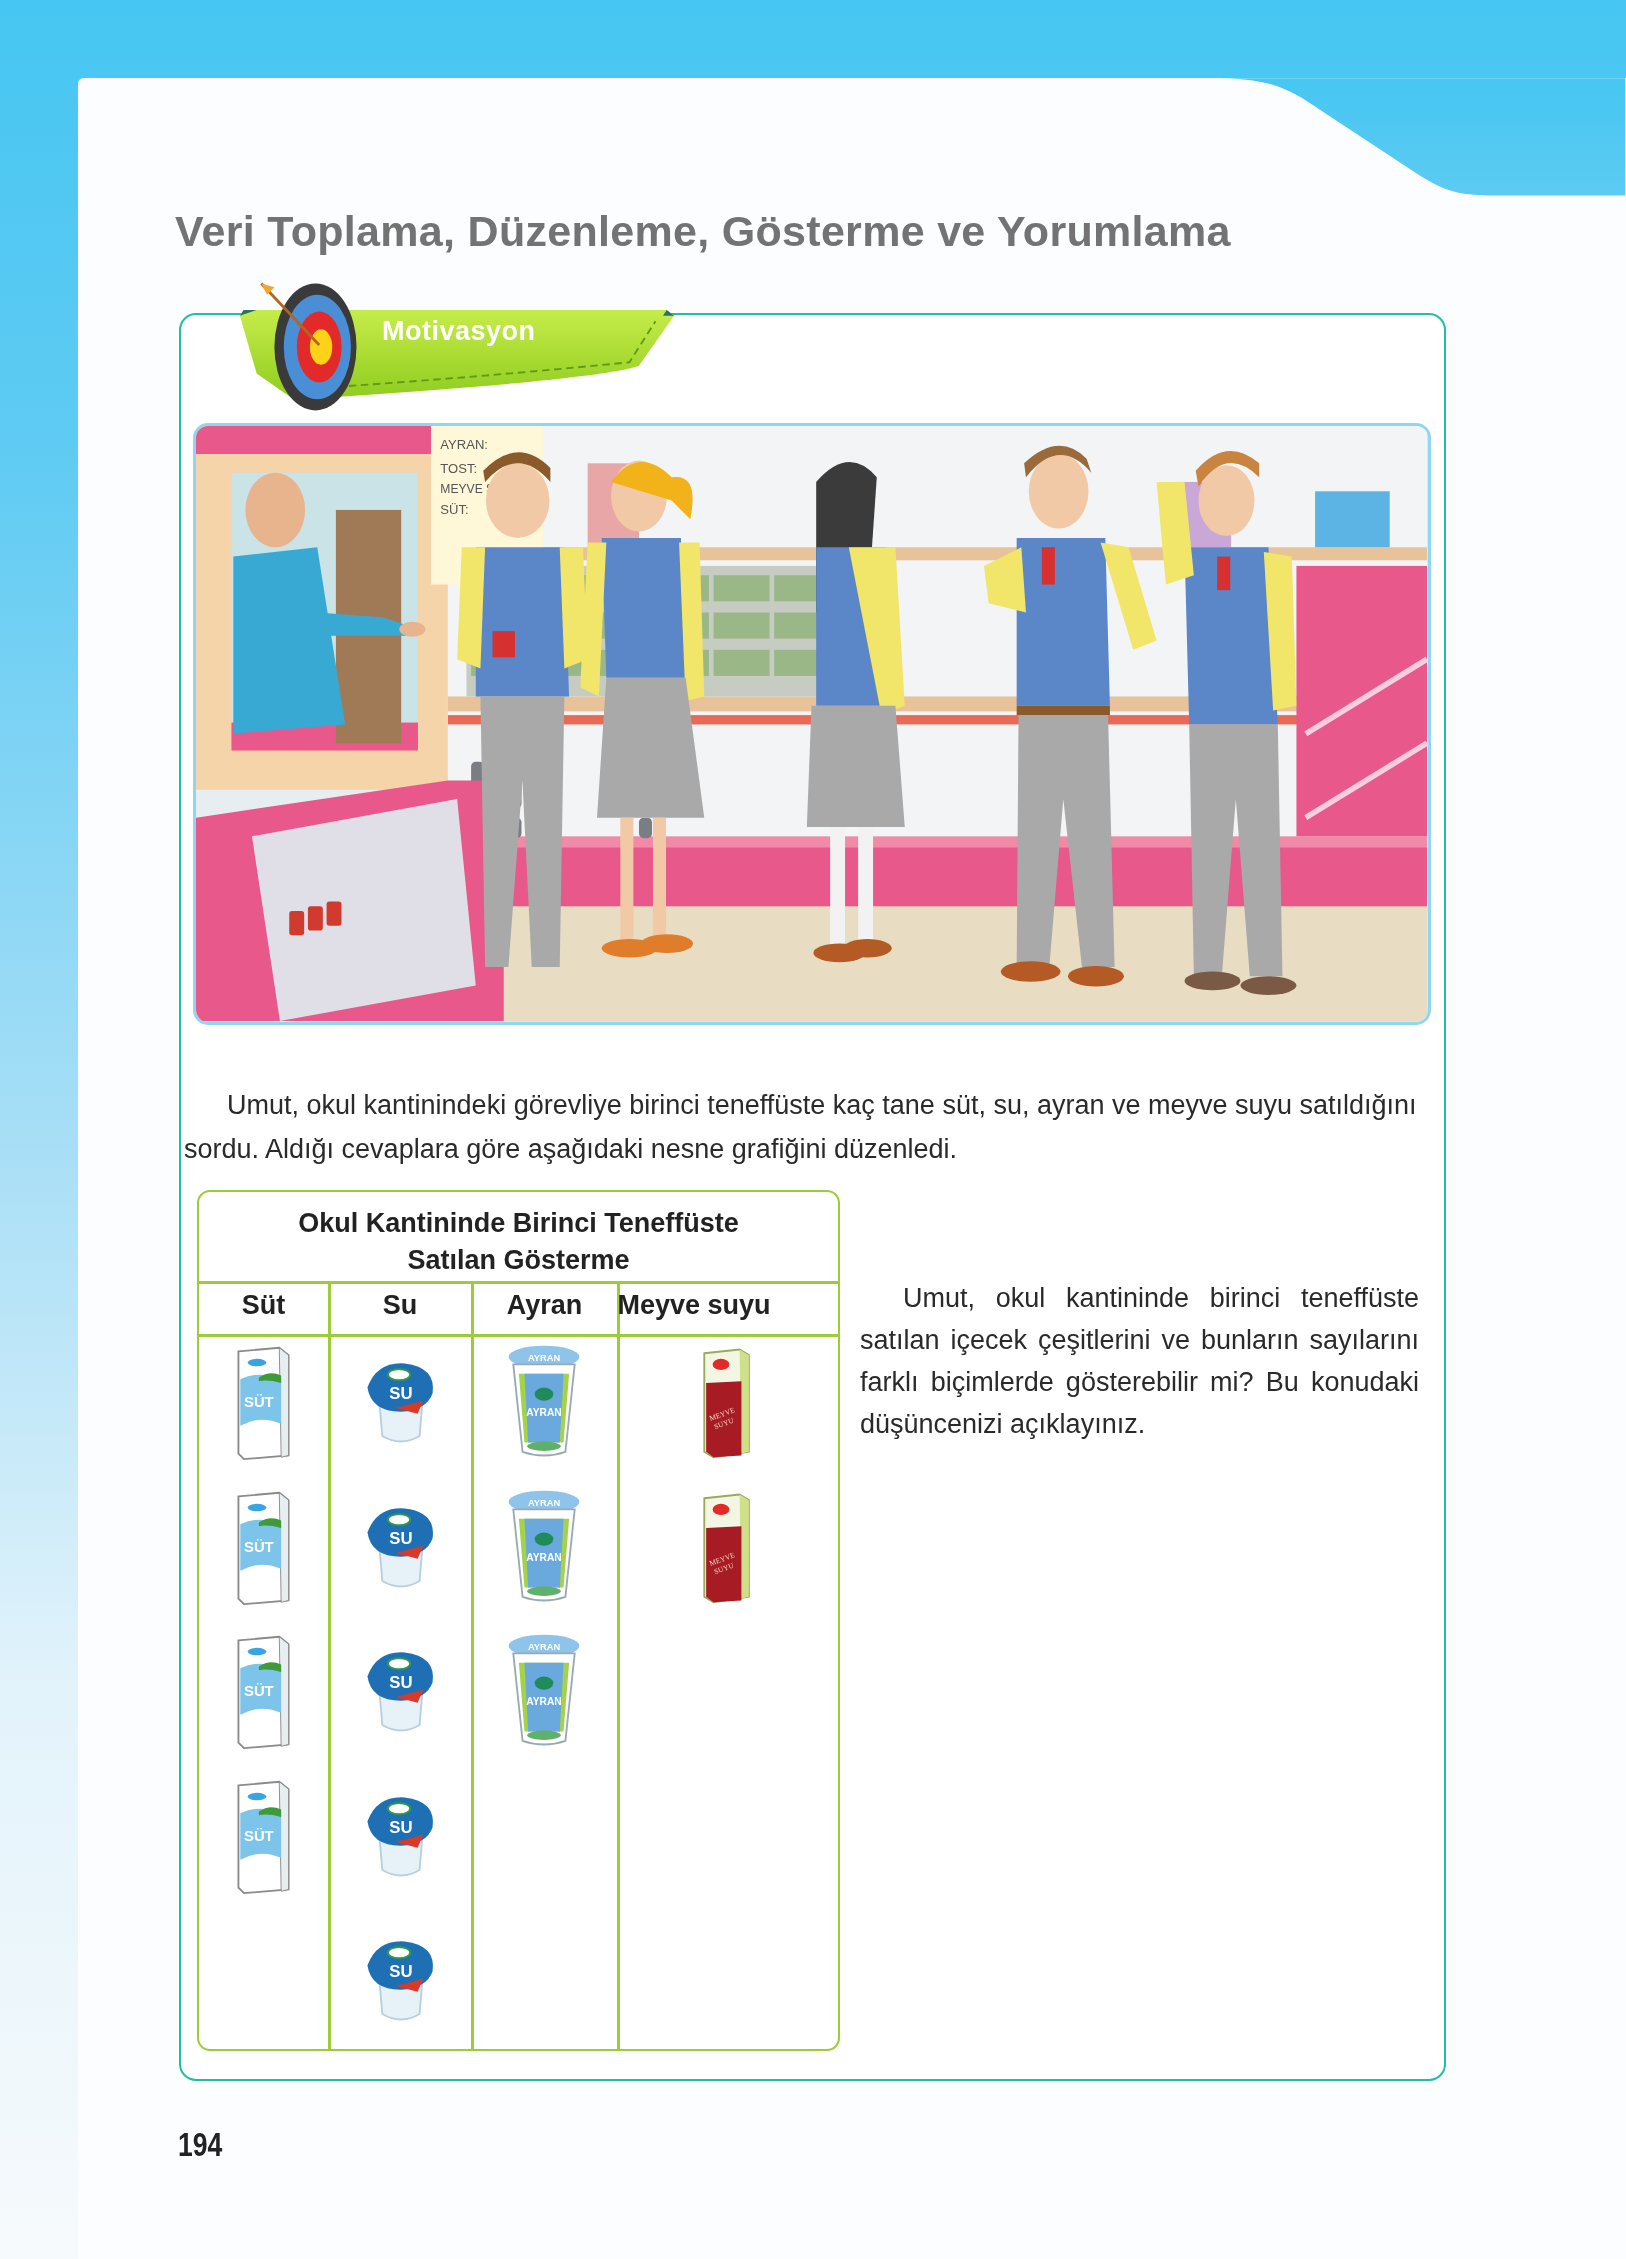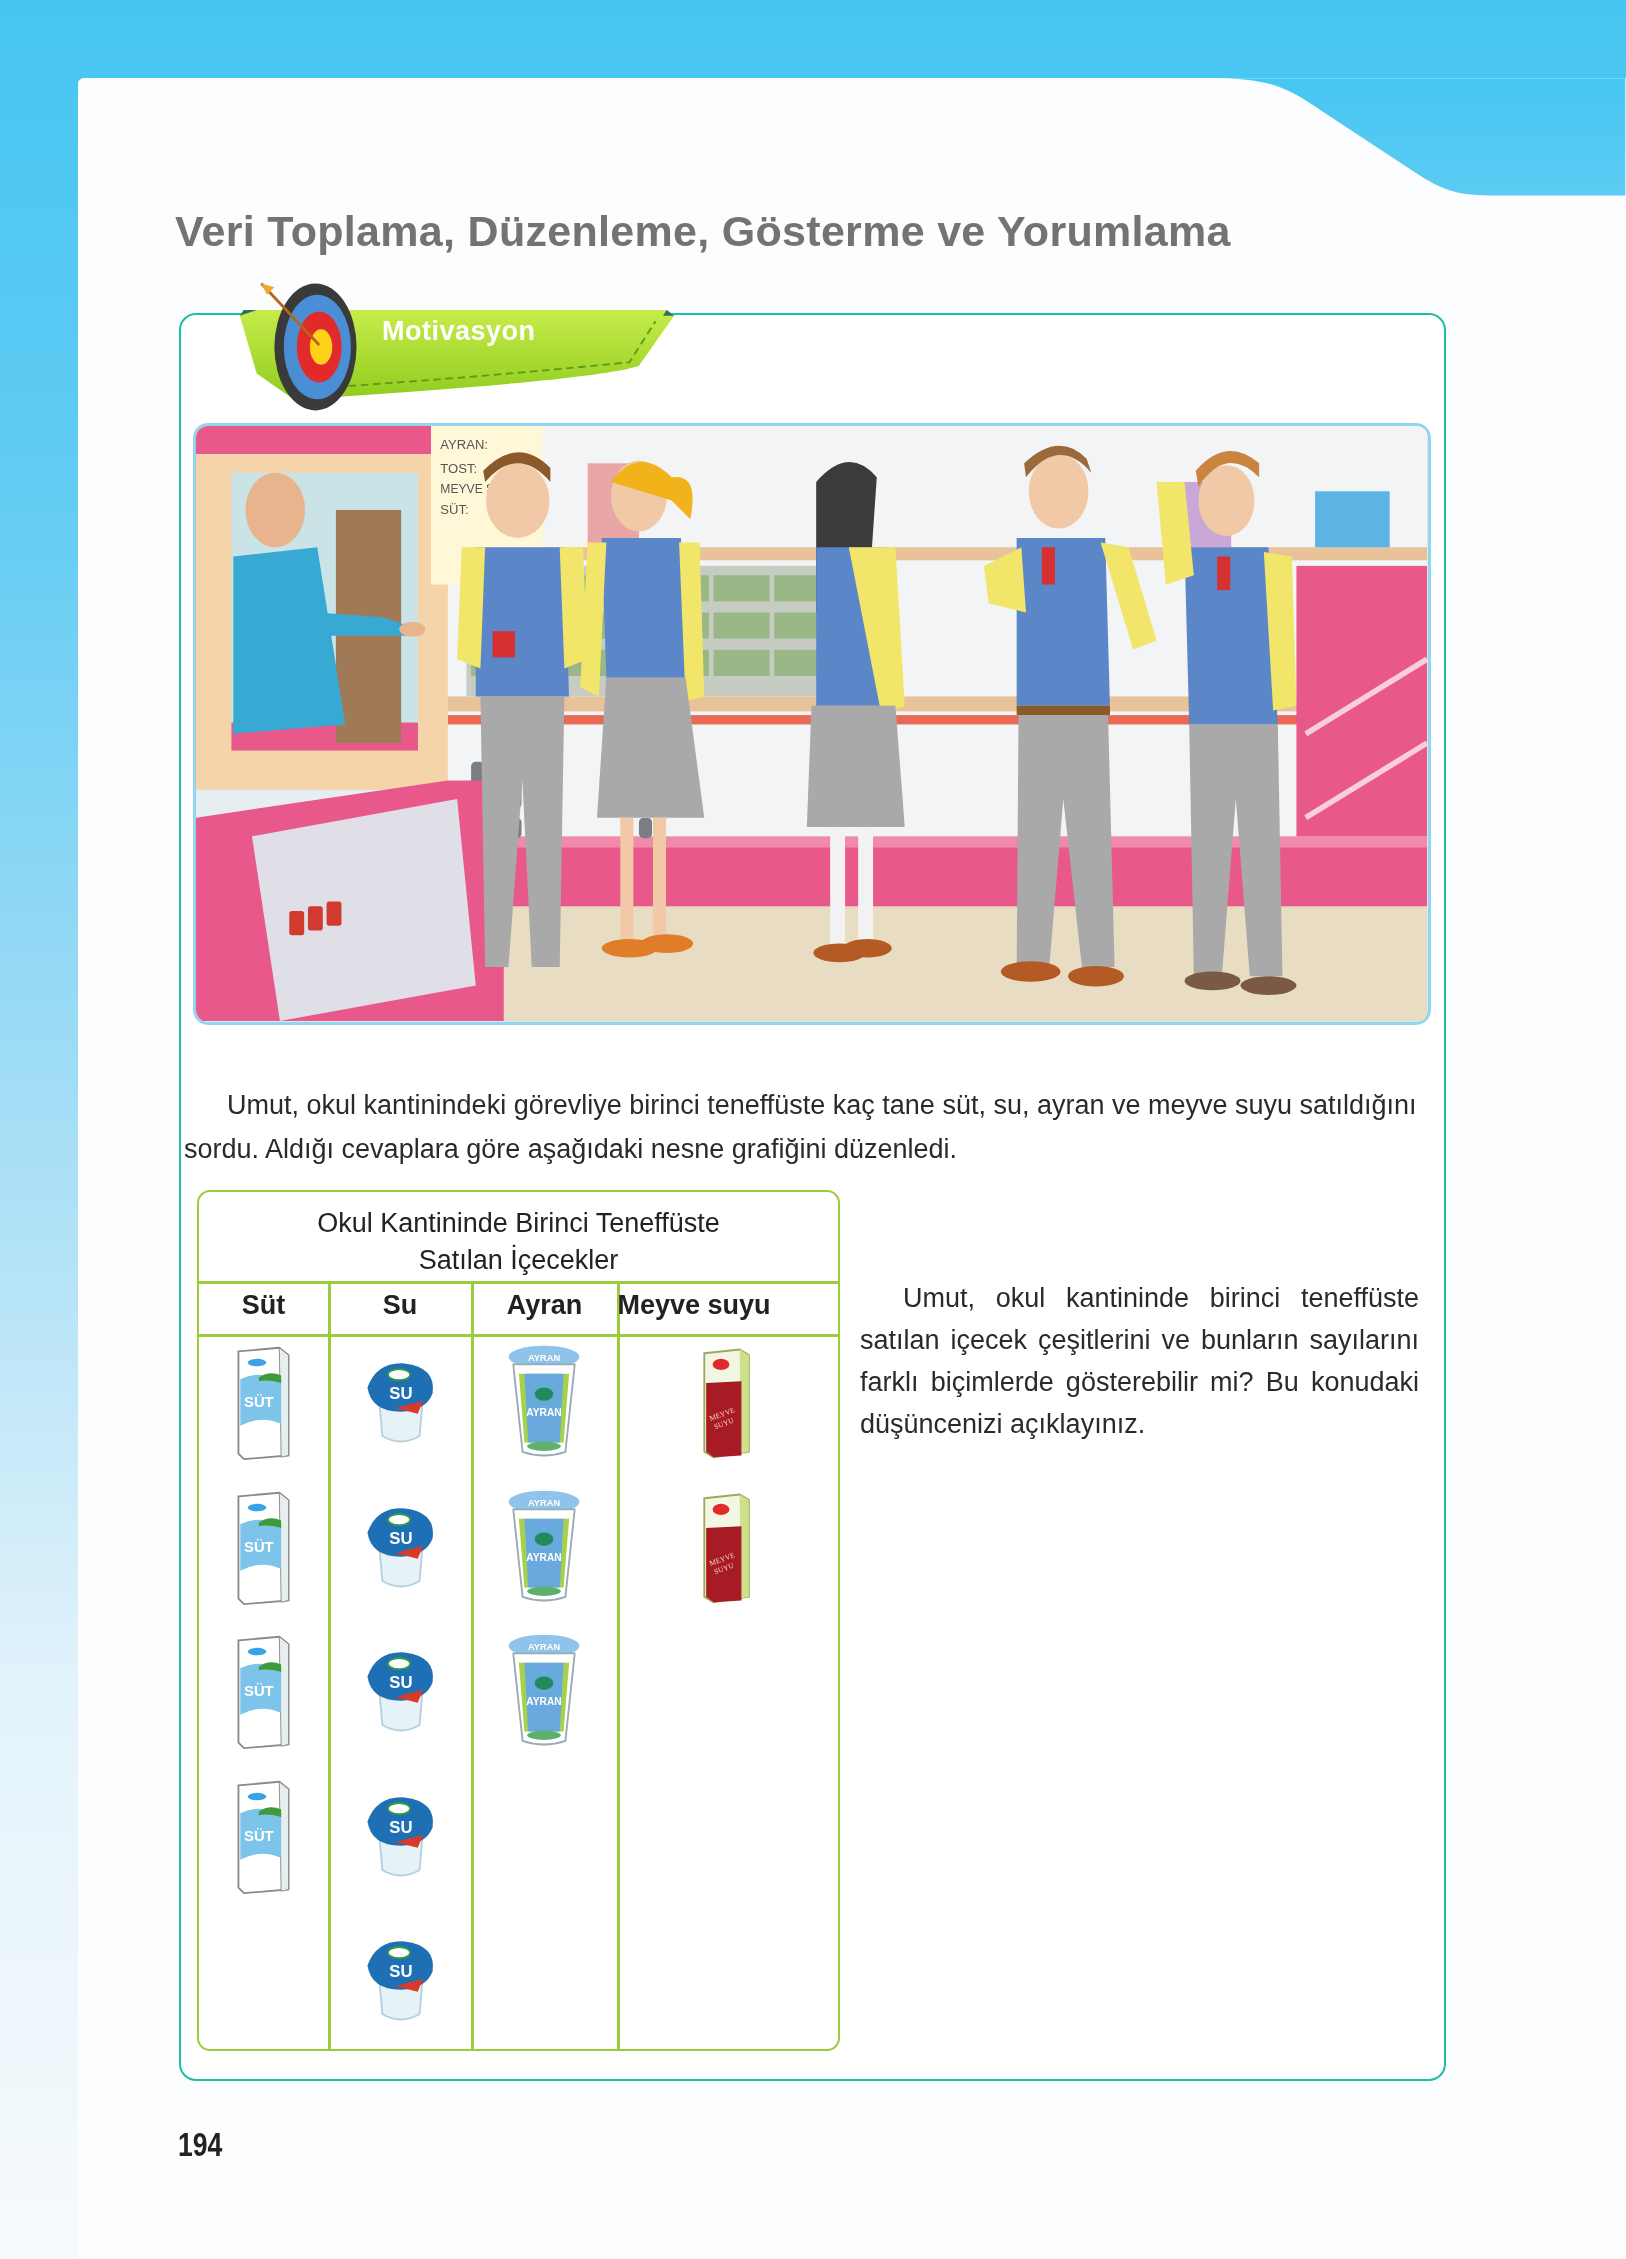--- a/index.html
+++ b/index.html
@@ -9,21 +9,21 @@
   .page{position:absolute;left:78px;top:78px;width:1548px;height:2181px;background:#fbfdfe;border-top-left-radius:5.6px;}
   .page-cut{position:absolute;left:0;top:0;}
   .title{position:absolute;left:175px;top:207px;font-size:43px;font-weight:bold;color:#737373;letter-spacing:0.3px;white-space:nowrap;}
   .motiv-box{position:absolute;left:179px;top:313px;width:1267px;height:1768px;border:2.8px solid #20bea4;border-radius:17px;box-sizing:border-box;background:#fff;}
   .ribbon{position:absolute;left:238px;top:280px;width:438px;height:131px;}
   .ribbon-label{position:absolute;left:382px;top:316px;font-size:27px;font-weight:bold;color:#ffffff;letter-spacing:0.5px;}
   .illus{position:absolute;left:193px;top:423px;width:1238px;height:602px;border:3.7px solid #8fd6f3;border-radius:15px;box-sizing:border-box;overflow:hidden;background:#e5e5e5;}
   .para1{position:absolute;left:184px;top:1083px;width:1245px;font-size:27px;line-height:44px;color:#2a2a2a;}
   .para1 .indent{display:inline-block;width:43px;}
   .chart{position:absolute;left:197px;top:1190px;width:643px;height:861px;border:2.8px solid #9ccc3a;border-radius:13px;box-sizing:border-box;background:#fff;}
-  .chart-title{position:absolute;left:0;top:13px;width:100%;text-align:center;font-size:27px;font-weight:normal;color:#222;line-height:37px;}
+  .chart-title{position:absolute;left:0;top:13px;width:100%;text-align:center;font-size:27px;font-weight:bold;color:#222;line-height:37px;}
   .chart-hline{position:absolute;left:0;width:100%;height:2.8px;background:#9ccc3a;}
   .chart-vline{position:absolute;width:2.8px;background:#9ccc3a;}
   .col-head{position:absolute;top:1277px;height:56px;display:flex;align-items:center;justify-content:center;font-size:27px;font-weight:bold;color:#222;}
   .pic{position:absolute;}
   .para2{position:absolute;left:860px;top:1277px;width:559px;font-size:27px;line-height:42px;color:#2a2a2a;text-align:justify;}
   .para2 .indent{display:inline-block;width:43px;}
   .page-num{position:absolute;left:178px;top:2125px;font-size:34px;font-weight:bold;color:#222;transform:scaleX(0.78);transform-origin:left;}
 </style>
 </head>
 <body>
@@ -204,21 +204,21 @@
       <rect x="1095" y="140" width="14" height="36" fill="#d63030"></rect>
     </g>
   </svg>
 </div>
 
 <div class="para1"><span class="indent"></span><span>Umut, okul kantinindeki görevliye birinci teneffüste kaç tane süt, su, ayran ve meyve suyu satıldığını sordu. Aldığı cevaplara göre aşağıdaki nesne grafiğini düzenledi.</span></div>
 
 <div class="chart">
   <div class="chart-title">
     <div>Okul Kantininde Birinci Teneffüste</div>
-    <div>Satılan İçecekler</div>
+    <div>Satılan Gösterme</div>
   </div>
   <div class="chart-hline" style="top:89px"></div>
   <div class="chart-hline" style="top:142px"></div>
   <div class="chart-vline" style="left:129px;top:89px;bottom:0"></div>
   <div class="chart-vline" style="left:272px;top:89px;bottom:0"></div>
   <div class="chart-vline" style="left:418px;top:89px;bottom:0"></div>
 </div>
 
 <div class="col-head" style="left:199px;width:129px">Süt</div>
 <div class="col-head" style="left:328px;width:144px">Su</div>

